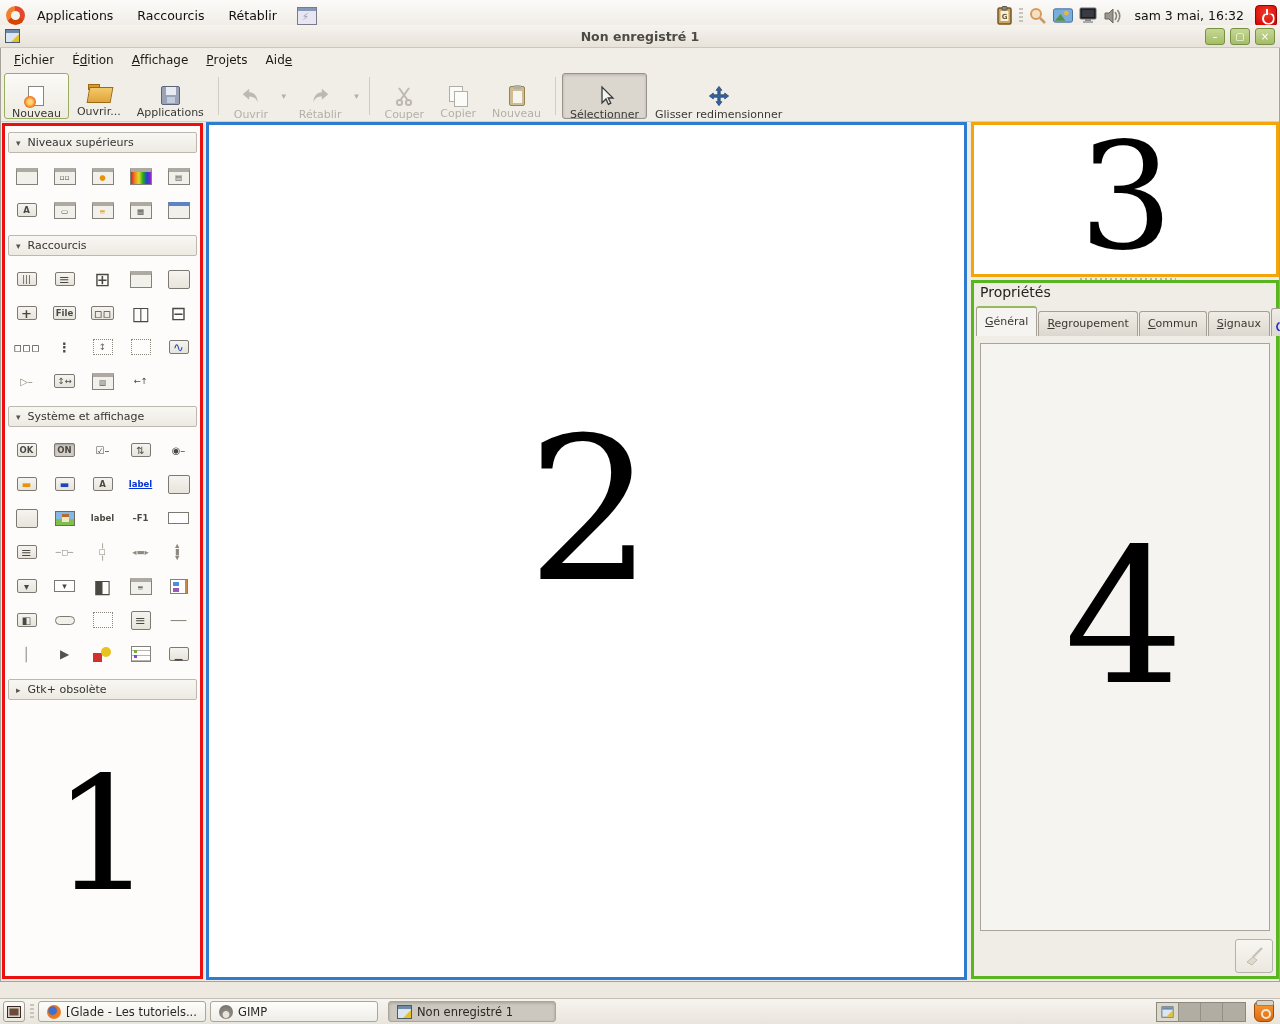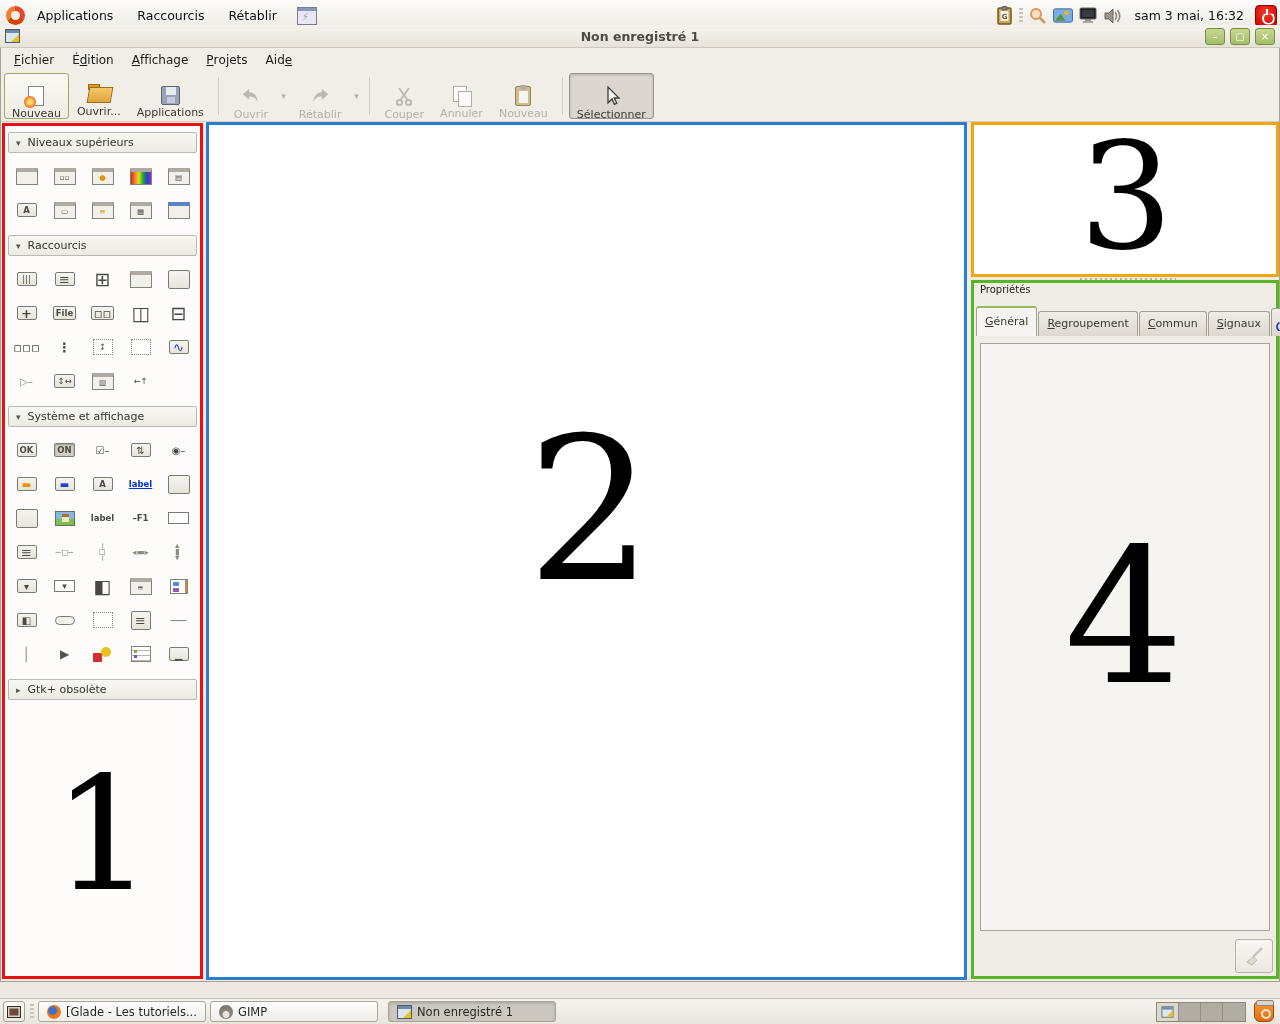--- a/index.html
+++ b/index.html
@@ -110,21 +110,21 @@
   .pg.draw { width:19px; height:15px; position:relative; }
   .pg.draw::before { content:""; position:absolute; left:0; bottom:0; width:9px; height:9px; background:#d32f2f; }
   .pg.draw::after { content:""; position:absolute; right:1px; top:0; width:10px; height:10px; border-radius:50%; background:#e9c31d; }
   .pg.bulllist { width:20px; height:16px; border:1px solid #84807a; background:
       linear-gradient(#7a4 0 0) 2px 3px/3px 3px no-repeat,
       linear-gradient(#84c 0 0) 2px 8px/3px 3px no-repeat,
       linear-gradient(#a86 0 0) 2px 13px/3px 0px no-repeat,
       repeating-linear-gradient(#fff 0 3px,#b8b4ac 3px 4px,#fff 4px 5px); background-color:#fff; }
 
   
-  #props-title { left:980px; top:284px; font-size:10px; color:#242220; }
+  #props-title { left:980px; top:284px; font-size:14px; color:#242220; }
   #props-tabs { left:976px; top:304px; width:298px; height:32px; display:flex; align-items:flex-end; }
   .tab { border:1px solid #a5a096; border-bottom:none; border-radius:3px 3px 0 0;
     background:linear-gradient(#f0ede6,#ddd8cf); font-size:11px; color:#3a3833;
     padding:5px 8px 6px; margin-right:1px; cursor:pointer; white-space:nowrap; }
   .tab.active { background:#f6f4f0; border-top:2px solid #96b85e; padding-top:7px; padding-bottom:8px; position:relative; z-index:2; }
   .tab-a11y { width:27px; display:flex; justify-content:center; padding:4px 2px 5px; }
   #props-content { left:980px; top:343px; width:290px; height:588px; border:1px solid #a8a49c; background:#f6f4f0; }
   #props-actionbar { left:977px; top:936px; width:296px; height:40px; display:flex; justify-content:flex-end; align-items:center; }
   #clear-btn { width:38px; height:34px; border:1px solid #b6b2a8; border-radius:3px; background:linear-gradient(#f8f6f2,#ebe8e0); display:flex; align-items:center; justify-content:center; cursor:pointer; }
 
@@ -306,36 +306,44 @@
             <circle cx="14.5" cy="17.5" r="2.6"></circle>
           </g>
         </svg>
     </span>
     <span class="tlabel">Couper</span>
   </div>
   <div class="tbtn disabled">
     <span class="ticon">
         <span class="ic-copy"></span>
       </span>
-    <span class="tlabel">Annuler</span>
+    <span class="tlabel">Copier</span>
   </div>
   <div class="tbtn disabled">
     <span class="ticon">
         <span class="ic-paste"></span>
       </span>
     <span class="tlabel">Nouveau</span>
   </div>
   <span class="tsep"></span>
   <div class="tbtn pressed">
     <span class="ticon">
       <svg width="20" height="22" viewBox="0 0 20 22">
           <path d="M7 2 L7 18 L11 14 L13.4 19.4 L15.8 18.2 L13.2 13 L18 13 Z" fill="#f4f4f2" stroke="#3a3a38" stroke-width="1.3"></path>
         </svg>
     </span>
     <span class="tlabel">Sélectionner</span>
+  </div>
+  <div class="tbtn">
+    <span class="ticon">
+      <svg width="22" height="22" viewBox="0 0 24 24">
+          <path d="M12 1.5 L15.2 5.8 H13.3 V10.7 H18.2 V8.8 L22.5 12 L18.2 15.2 V13.3 H13.3 V18.2 H15.2 L12 22.5 L8.8 18.2 H10.7 V13.3 H5.8 V15.2 L1.5 12 L5.8 8.8 V10.7 H10.7 V5.8 H8.8 Z" fill="#3465a4" stroke="#1e3c64" stroke-width="0.8"></path>
+        </svg>
+    </span>
+    <span class="tlabel">Glisser redimensionner</span>
   </div>
 </div>
 
 <div class="abs region" id="region-2"></div>
 <div class="abs region" id="region-3"></div>
 <div class="abs" id="pane-grip"></div>
 <div class="abs region" id="region-4"></div>
 <div class="abs region" id="region-1">
   <div id="palette-sections">
       <div class="pal-header">

